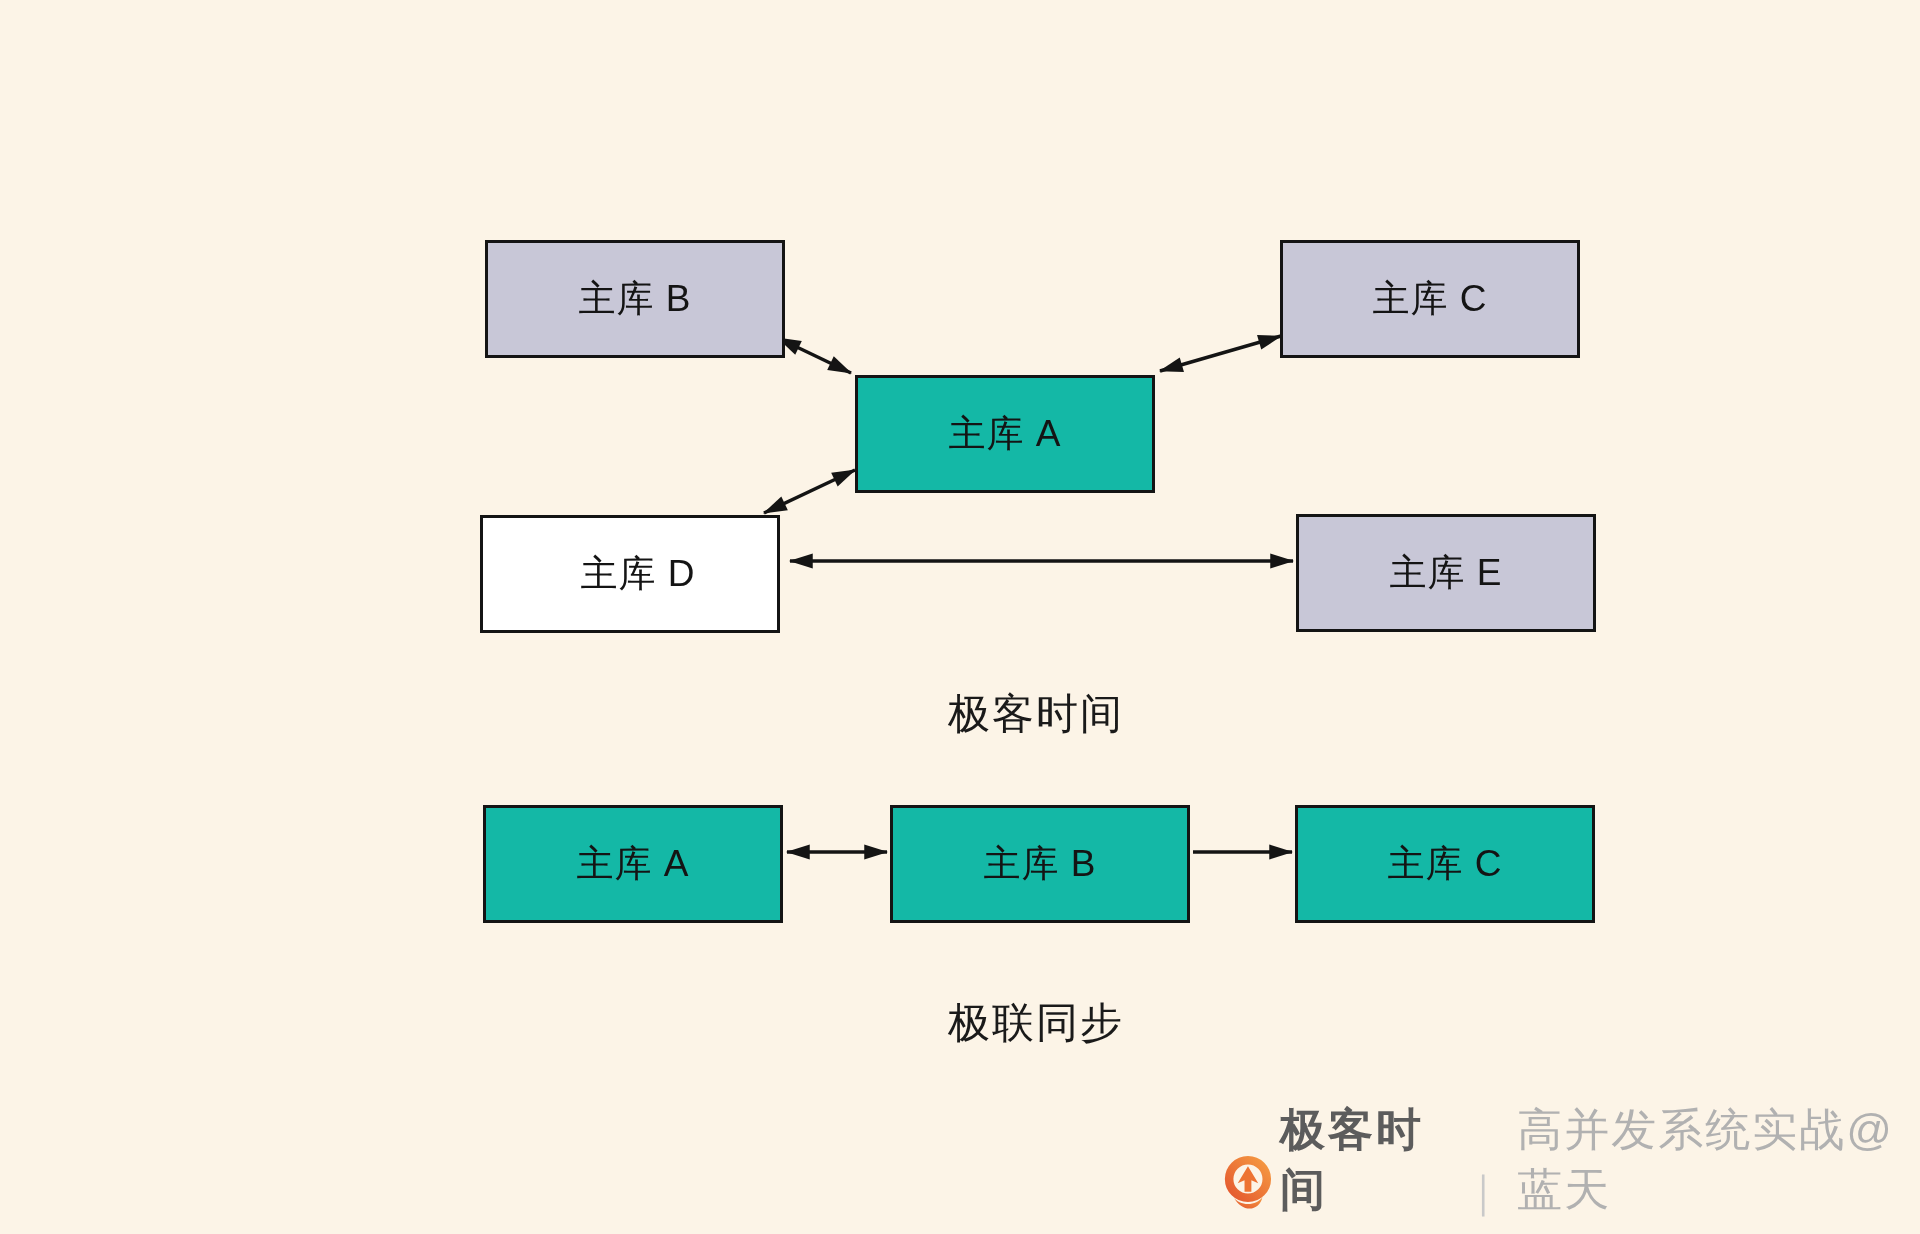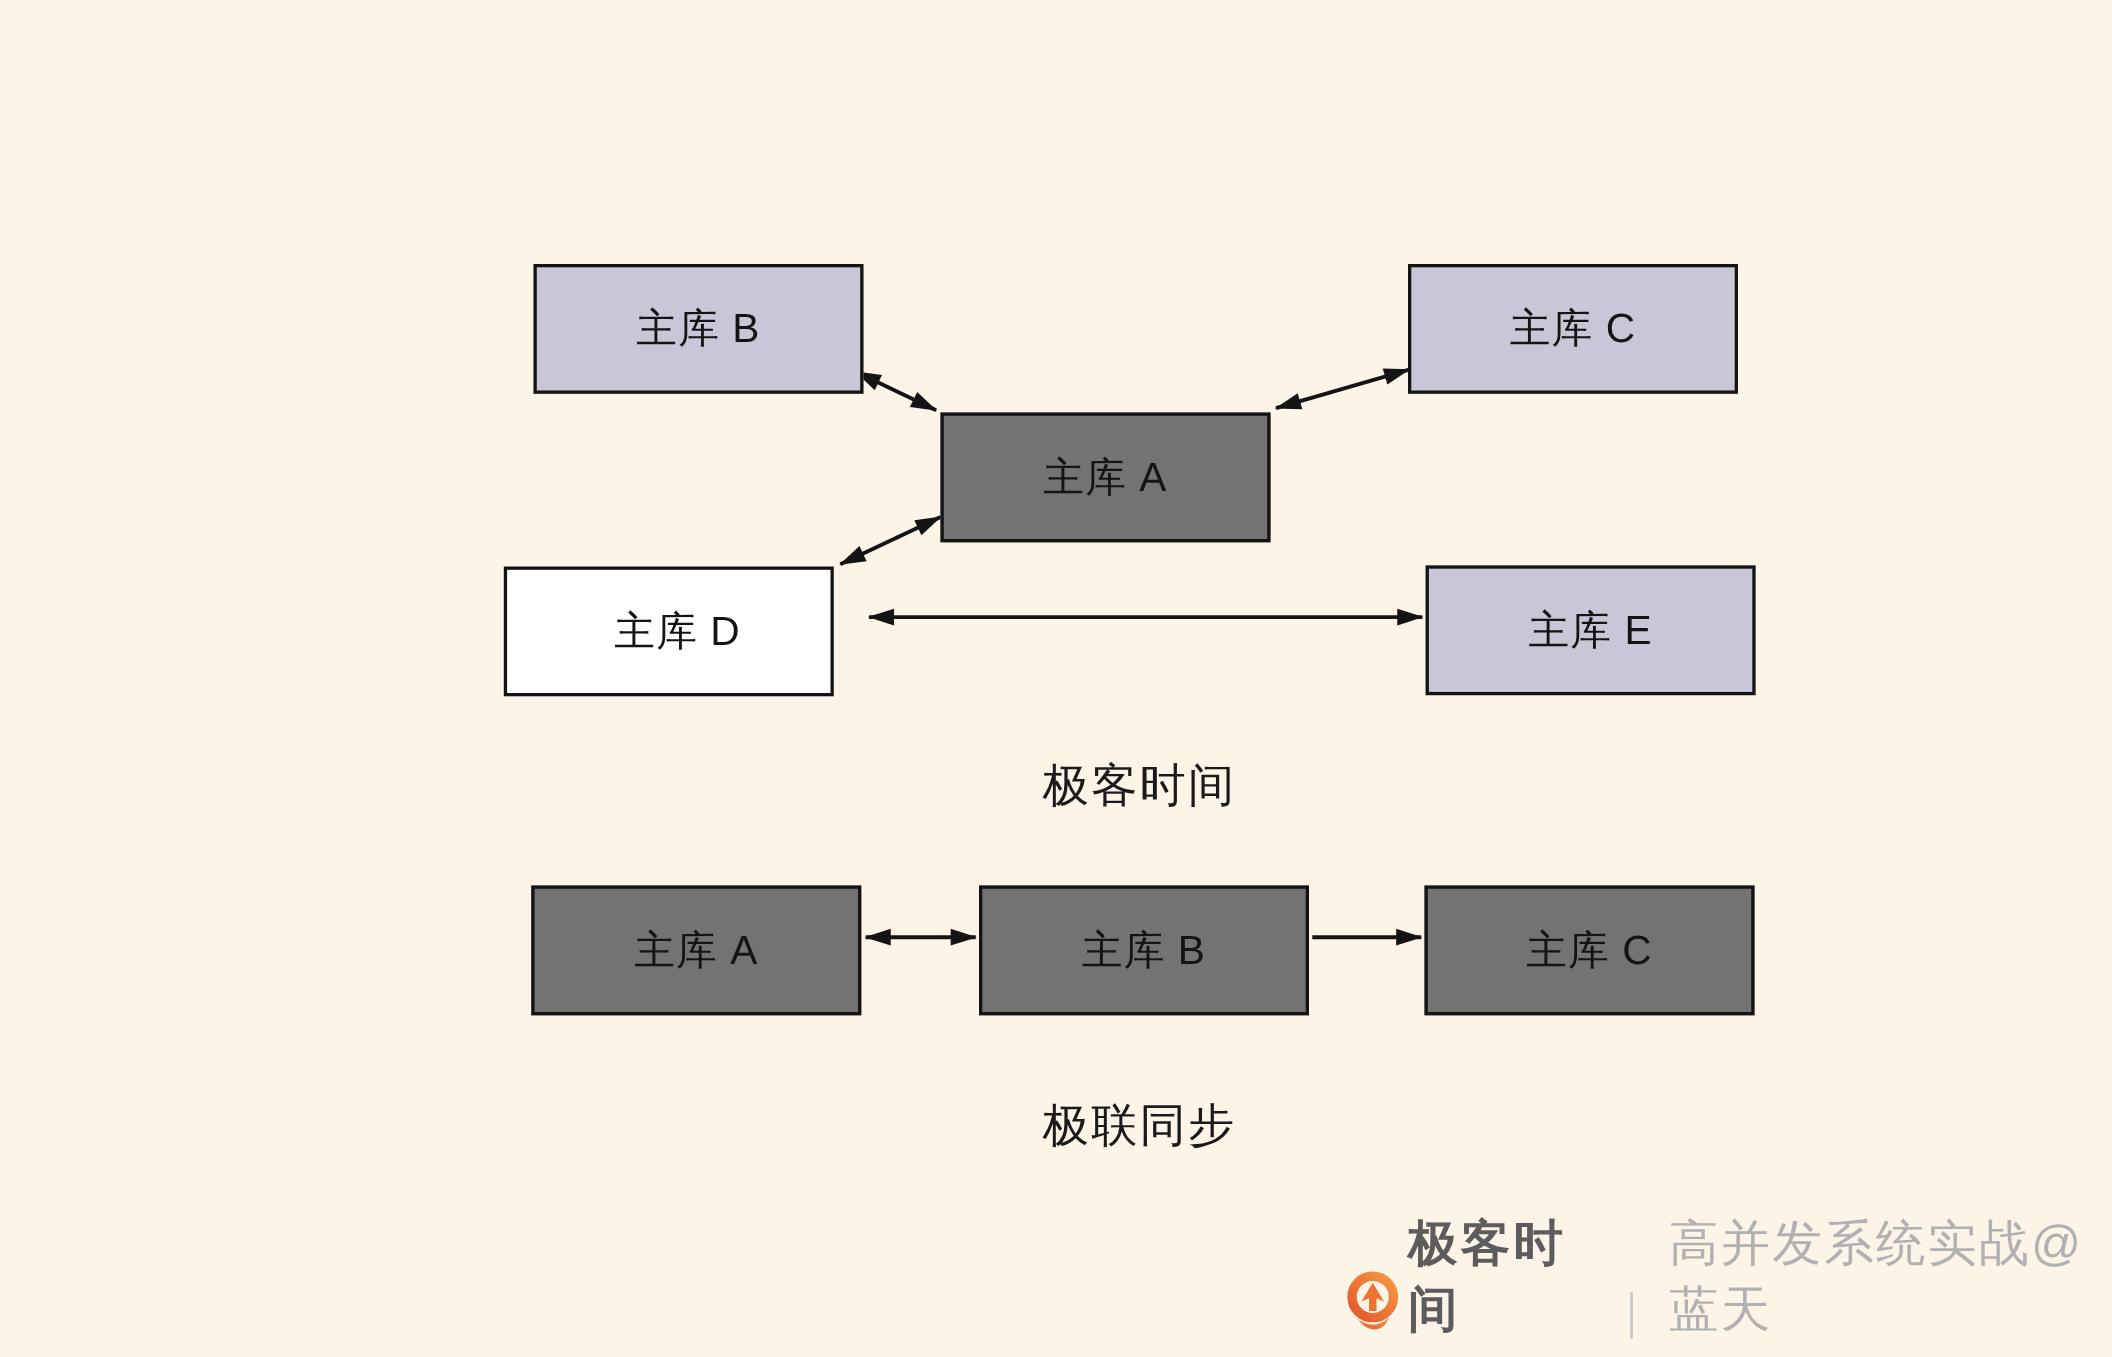--- a/index.html
+++ b/index.html
@@ -27,28 +27,28 @@
     height: 118px;
     box-sizing: border-box;
     border: 3px solid #141414;
     display: flex;
     align-items: center;
     justify-content: center;
     font-size: 37px;
     color: #141414;
     letter-spacing: 1px;
   }
-  .v-yellow   { background: #737373; align-items: center; }
+  .v-yellow   { background: #14b8a6; align-items: center; }
   .v-lavender { background: #c8c7d7; }
   .v-white    { background: #ffffff; }
 
   .node-star-b { left: 485px;  top: 240px; }
   .node-star-c { left: 1280px; top: 240px; }
   .node-star-a { left: 855px;  top: 375px; }
-  .node-star-d { left: 458px;  top: 515px; padding-left: 16px; }
+  .node-star-d { left: 480px;  top: 515px; padding-left: 16px; }
   .node-star-e { left: 1296px; top: 514px; }
 
   .node-cas-a  { left: 483px;  top: 805px; }
   .node-cas-b  { left: 890px;  top: 805px; }
   .node-cas-c  { left: 1295px; top: 805px; }
 
   .diagram-title {
     position: absolute;
     width: 420px;
     text-align: center;

